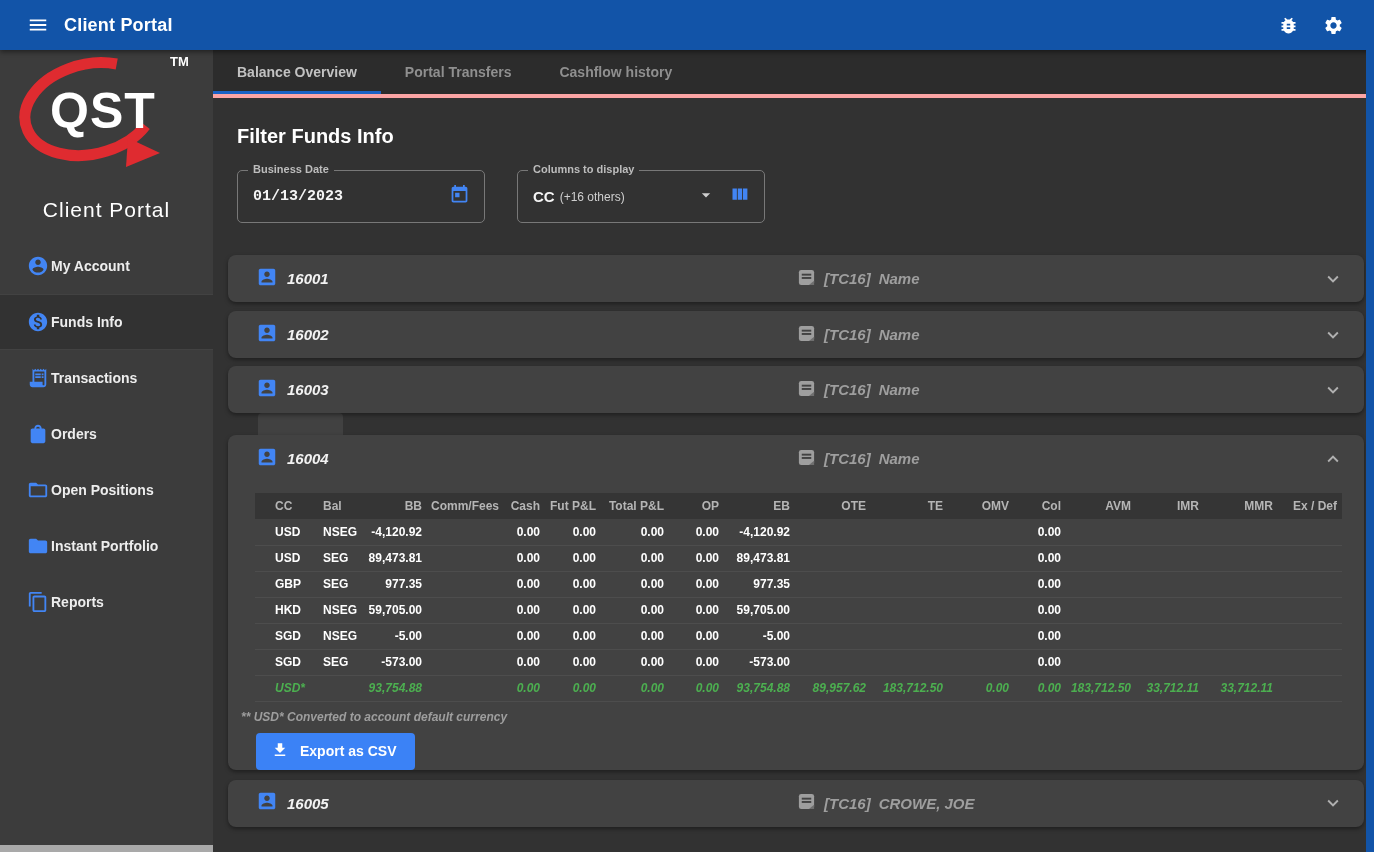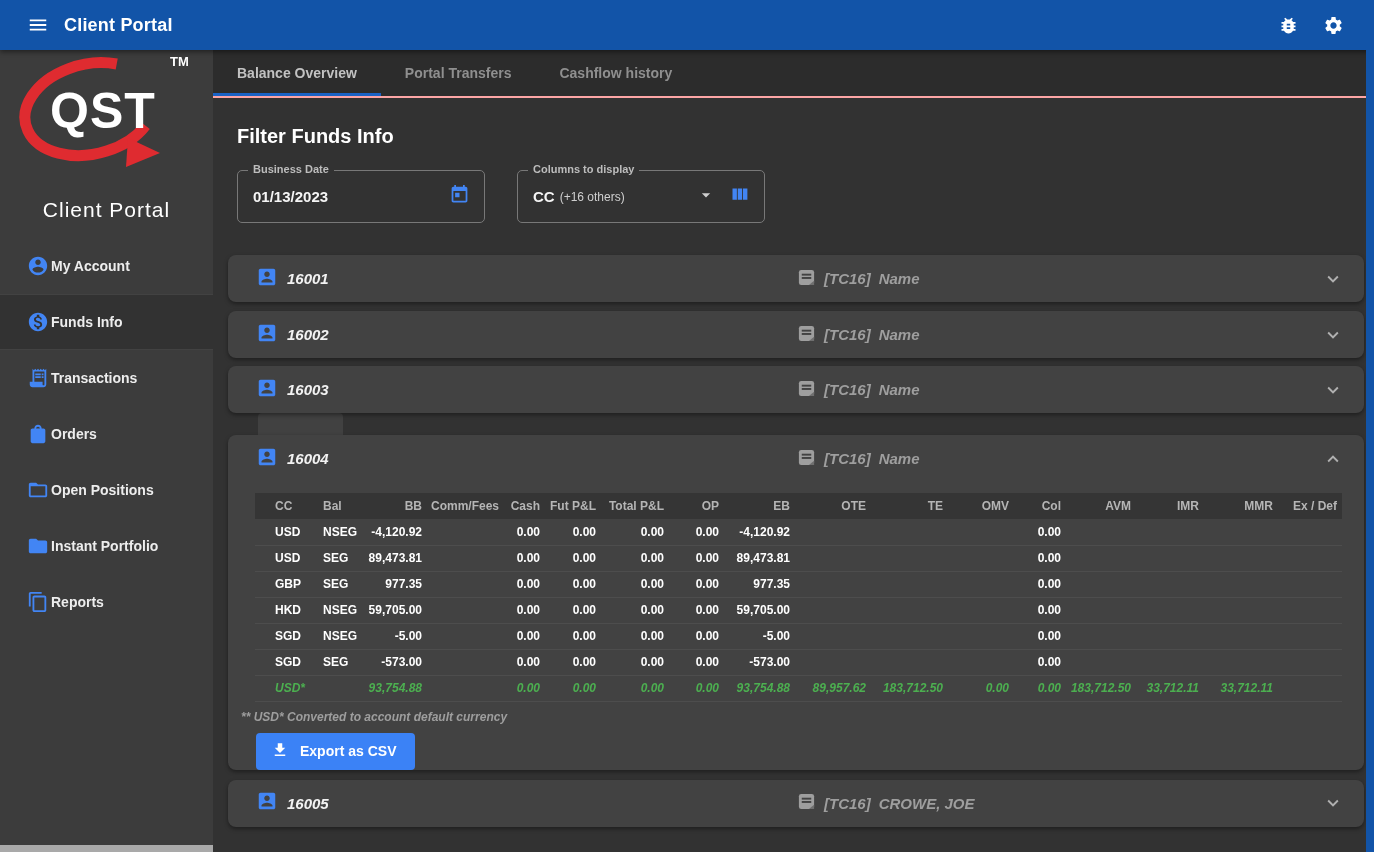--- a/index.html
+++ b/index.html
@@ -32,31 +32,31 @@
   .nav-item.selected { background:#323232; border-top:1px solid rgba(255,255,255,.08); border-bottom:1px solid rgba(255,255,255,.08); }
   .nav-item .nicon { width:22px; height:22px; flex:0 0 22px; }
   .nav-item .nlabel { color:#ededed; font-size:14px; font-weight:bold; }
   .sidebar-scroll { position:absolute; left:0; bottom:0; width:213px; height:7px; background:#a9a9a9; }
 
   
   .vscrollbar { position:absolute; top:50px; right:0; width:8px; bottom:0; background:#1254a8; z-index:40; }
 
   
   .main { position:absolute; top:50px; left:213px; right:8px; bottom:0; overflow:hidden; }
-  .tabbar { height:48px; background:#2c2c2c; border-bottom:2px solid #fca5a5; display:flex; }
+  .tabbar { height:48px; background:#2c2c2c; border-bottom:4px solid #fca5a5; display:flex; }
   .tab { padding:0 24px; display:flex; align-items:center; font-size:14px; font-weight:bold; color:#8f8f8f; position:relative; cursor:pointer; }
   .tab.active { color:#c2c2c2; }
   .tab.active::after { content:""; position:absolute; left:0; right:0; bottom:0; height:3px; background:#1a62c5; }
 
   .page-heading { margin:27px 0 0 24px; font-size:20px; color:#fff; font-weight:bold; }
 
   .filters { display:flex; gap:32px; margin:22px 0 0 24px; }
   .field { position:relative; width:248px; height:53px; border:1px solid #787878; border-radius:5px; display:flex; align-items:center; padding:0 14px 0 15px; cursor:pointer; }
   .field-label { position:absolute; top:-8px; left:10px; font-size:11px; font-weight:bold; color:#bdbdbd; background:#323232; padding:0 5px; }
-  .date-input { background:transparent; border:none; outline:none; color:#f5f5f5; font-size:15px; font-weight:bold; width:130px; font-family:Liberation Sans, sans-serif; }
+  .date-input { background:transparent; border:none; outline:none; color:#f5f5f5; font-size:15px; font-weight:bold; width:130px; font-family:Liberation Mono, monospace; }
   .field-value { color:#f5f5f5; font-size:15px; font-weight:bold; }
   .field-extra { color:#cfcfcf; font-size:12px; margin-left:5px; font-weight:normal; }
   .field-icons { margin-left:auto; display:flex; align-items:center; gap:13px; }
 
   
   .cards { position:relative; margin:32px 2px 0 15px; }
   .tooltip {
     position:absolute; left:30px; top:158px; z-index:0; opacity:.6;
     background:#4b4b4b; color:#9b9b9b; font-size:11.5px; font-weight:bold;
     padding:22px 11px; border-radius:4px;

